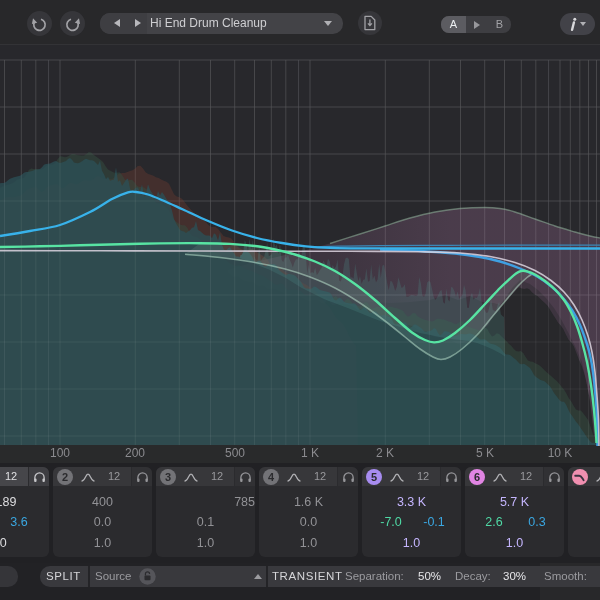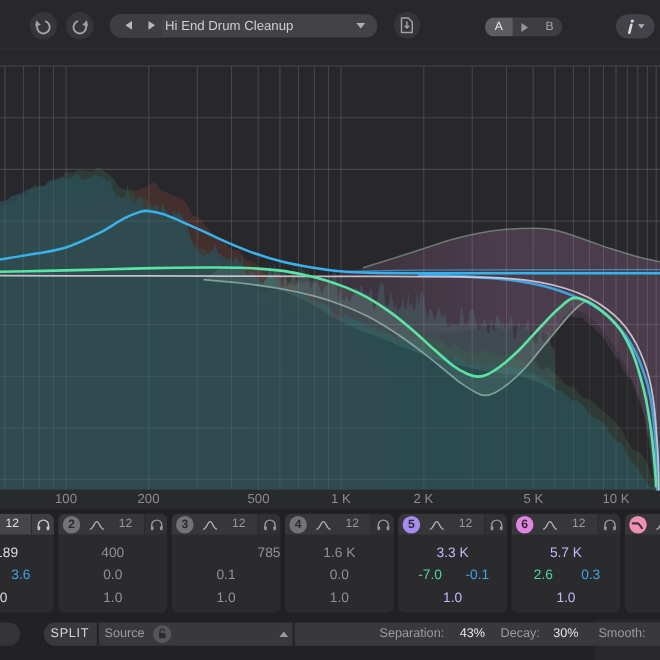--- a/index.html
+++ b/index.html
@@ -331,22 +331,23 @@
 
 <div style="position:absolute;left:0;top:563px;width:540px;height:37px;background:#222225;">
   <div style="position:absolute;left:-14px;top:3px;width:32px;height:21px;border-radius:10px;background:#353539;"></div>
   <div style="position:absolute;left:40px;top:3px;width:560px;height:21px;border-radius:10px 0 0 10px;background:#39393d;"></div>
   <div style="position:absolute;left:88px;top:3px;width:2px;height:21px;background:#242427;"></div>
   <div style="position:absolute;left:266px;top:3px;width:2px;height:21px;background:#242427;"></div>
   <div style="position:absolute;left:0;top:3px;width:600px;height:21px;font-size:11.5px;line-height:21px;">
     <span style="position:absolute;left:46px;color:#d6d6d9;letter-spacing:0.6px;">SPLIT</span>
     <span style="position:absolute;left:95px;color:#9b9b9f;">Source</span>
     <span class="tri" style="border-left:4px solid transparent;border-right:4px solid transparent;border-bottom:5px solid #9b9b9f;position:absolute;left:254px;top:8px;"></span>
+    <span style="position:absolute;left:272px;color:#d6d6d9;letter-spacing:0.6px;">TRANSIENT</span>
     <span style="position:absolute;left:345px;color:#9b9b9f;">Separation:</span>
-    <span style="position:absolute;left:418px;color:#e6e6e9;">43%</span>
+    <span style="position:absolute;left:418px;color:#e6e6e9;">50%</span>
     <span style="position:absolute;left:455px;color:#9b9b9f;">Decay:</span>
     <span style="position:absolute;left:503px;color:#e6e6e9;">30%</span>
     <span style="position:absolute;left:544px;color:#9b9b9f;">Smooth:</span>
   </div>
   <svg style="position:absolute;left:139px;top:5px;" width="17" height="17" viewBox="0 0 18 18">
     <circle cx="9" cy="9" r="8.7" fill="#55555a"></circle>
     <rect x="5.8" y="8" width="6.4" height="5" rx="1" fill="#2b2b2e"></rect>
     <path d="M 6.8,8 L 6.8,6.3 A 2.2 2.2 0 0 1 11.2,6.3" fill="none" stroke="#2b2b2e" stroke-width="1.3"></path>
   </svg>
 </div>

